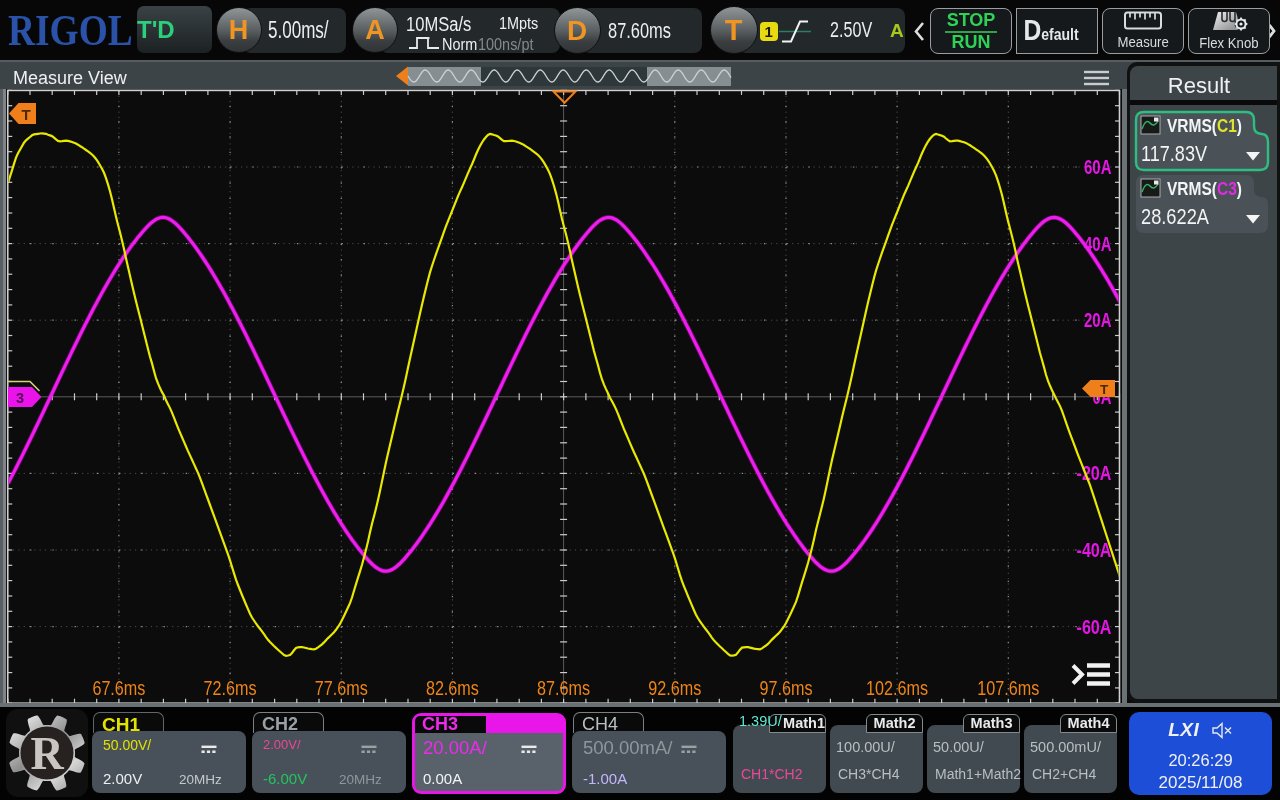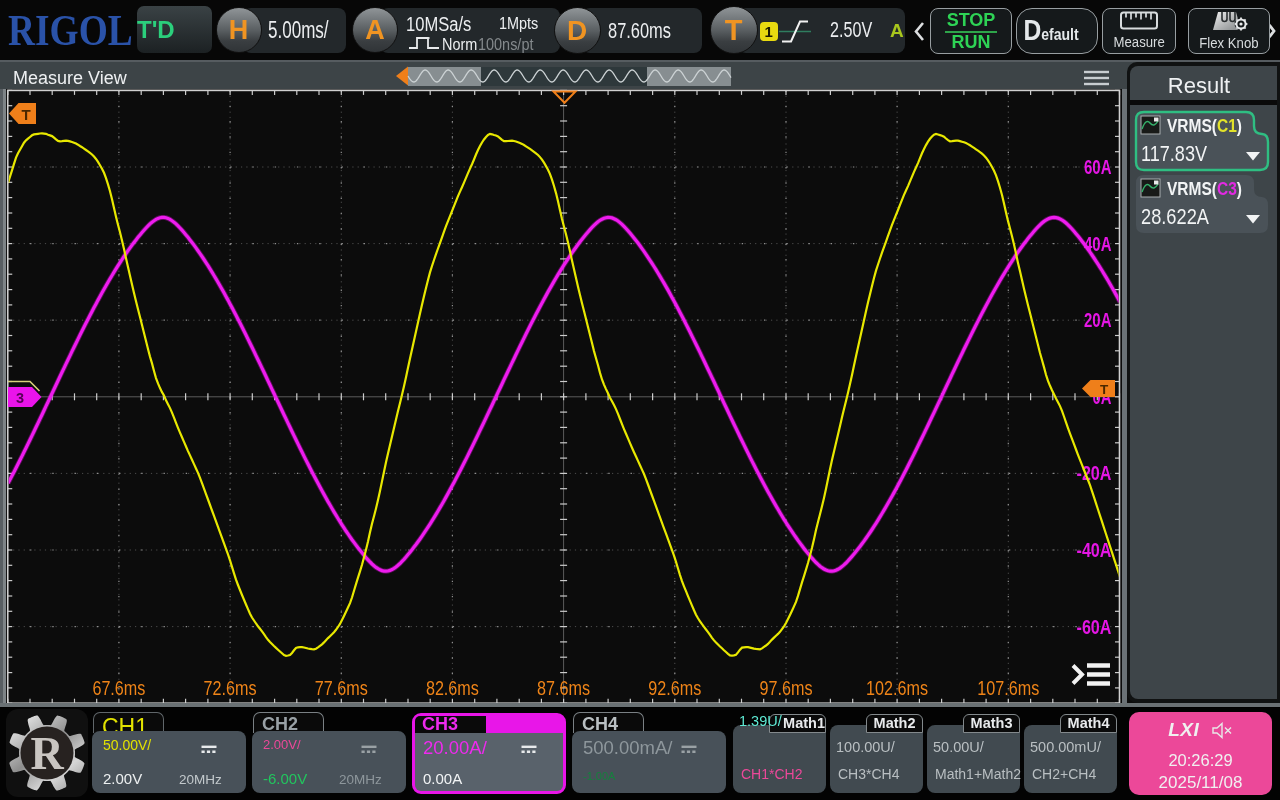--- a/index.html
+++ b/index.html
@@ -47,22 +47,22 @@
   </svg>
 <svg class="abs" style="left:1264px;top:20px" width="13" height="22" viewBox="0 0 13 22">
     <polyline points="3,2 10,11 3,20" fill="none" stroke="#dcdee0" stroke-width="2.8"></polyline>
   </svg>
 
 <div class="abs" style="left:930px;top:8px;width:82px;height:46px;border:1.5px solid #989ea1;border-radius:8px;background:#15191b;text-align:center">
   <div style="color:#2ed355;font-size:18px;font-weight:bold;line-height:21px;margin-top:1px">STOP</div>
   <div style="margin:0 14px;border-top:2px solid #2ea44a"></div>
   <div style="color:#2ed355;font-size:18px;font-weight:bold;line-height:19px">RUN</div>
 </div>
-<div class="abs" style="left:1016px;top:8px;width:82px;height:46px;border:1.5px solid #989ea1;border-radius:16px;background:#15191b;color:#e4e8ea"><div class="c85" style="width:100%;text-align:center"><span style="font-size:29px;font-weight:bold;line-height:43px">D</span><span style="font-size:16.5px;font-weight:bold">efault</span></div></div>
-<div class="abs" style="left:1102px;top:8px;width:74px;height:46px;border:1.5px solid #989ea1;border-radius:8px;background:#15191b;text-align:center">
+<div class="abs" style="left:1016px;top:8px;width:82px;height:46px;border:1.5px solid #989ea1;border-radius:0;background:#15191b;color:#e4e8ea"><div class="c85" style="width:100%;text-align:center"><span style="font-size:29px;font-weight:bold;line-height:43px">D</span><span style="font-size:16.5px;font-weight:bold">efault</span></div></div>
+<div class="abs" style="left:1102px;top:8px;width:82px;height:46px;border:1.5px solid #989ea1;border-radius:8px;background:#15191b;text-align:center">
   <svg width="38" height="19" viewBox="0 0 38 19" style="margin-top:2px">
       <rect x="1" y="1.5" width="36" height="16" rx="2.5" fill="none" stroke="#d8dcde" stroke-width="2"></rect>
       <path d="M6,1.5 v5 M11,1.5 v7 M16,1.5 v5 M21,1.5 v7 M26,1.5 v5 M31,1.5 v7" stroke="#d8dcde" stroke-width="1.7" fill="none"></path>
     </svg>
   <div style="color:#d8dcde;font-size:15.5px;margin-top:-1px"><span class="c85" style="transform-origin:50% 50%">Measure</span></div>
 </div>
 <div class="abs" style="left:1188px;top:8px;width:82px;height:46px;border:1.5px solid #989ea1;border-radius:8px;background:#15191b;text-align:center">
   <svg width="42" height="22" viewBox="0 0 42 22" style="margin-top:1px">
       <defs>
         <linearGradient id="kn" x1="0" y1="0" x2="1" y2="1">
@@ -494,21 +494,21 @@
         <stop offset="0.45" stop-color="#8e8e8e"></stop>
         <stop offset="0.75" stop-color="#d6d6d6"></stop>
         <stop offset="1" stop-color="#9a9a9a"></stop>
       </linearGradient>
     </defs>
 <path d="M76.9,59.2 L76.7,59.8 L76.4,60.4 L76.1,61.0 L75.8,61.7 L75.5,62.3 L75.1,62.9 L74.8,63.4 L74.0,63.8 L72.8,63.8 L71.1,63.5 L69.2,63.0 L67.3,62.3 L65.5,61.8 L64.2,61.4 L63.2,61.3 L62.8,61.6 L62.5,62.0 L62.2,62.3 L61.8,62.7 L61.5,63.1 L61.2,63.4 L60.8,63.8 L60.5,64.1 L60.1,64.5 L59.8,64.8 L59.4,65.1 L59.0,65.4 L58.7,65.7 L58.3,66.0 L58.0,66.5 L58.1,67.4 L58.4,68.8 L59.0,70.5 L59.6,72.5 L60.0,74.4 L60.3,76.1 L60.3,77.3 L59.9,78.1 L59.4,78.4 L58.8,78.7 L58.1,79.0 L57.5,79.3 L56.9,79.6 L56.3,79.9 L55.7,80.1 L55.0,80.4 L54.4,80.6 L53.7,80.9 L53.1,81.1 L52.5,81.3 L51.8,81.5 L51.1,81.6 L50.4,81.4 L49.5,80.5 L48.5,79.1 L47.5,77.4 L46.6,75.6 L45.8,73.9 L45.1,72.7 L44.5,72.0 L44.0,71.8 L43.5,71.9 L43.0,71.9 L42.5,72.0 L42.0,72.0 L41.5,72.0 L41.0,72.0 L40.6,72.0 L40.1,72.0 L39.6,72.0 L39.1,71.9 L38.6,71.9 L38.1,71.9 L37.6,71.8 L37.1,71.9 L36.5,72.6 L35.8,73.8 L34.9,75.5 L34.0,77.3 L33.0,79.0 L32.0,80.3 L31.1,81.2 L30.3,81.5 L29.7,81.3 L29.0,81.1 L28.4,80.9 L27.7,80.7 L27.1,80.4 L26.4,80.2 L25.8,79.9 L25.2,79.7 L24.6,79.4 L24.0,79.1 L23.3,78.8 L22.7,78.5 L22.1,78.1 L21.6,77.8 L21.2,77.0 L21.2,75.8 L21.5,74.1 L22.0,72.2 L22.7,70.3 L23.2,68.5 L23.6,67.2 L23.7,66.2 L23.4,65.8 L23.0,65.5 L22.7,65.2 L22.3,64.8 L21.9,64.5 L21.6,64.2 L21.2,63.8 L20.9,63.5 L20.5,63.1 L20.2,62.8 L19.9,62.4 L19.6,62.0 L19.3,61.7 L19.0,61.3 L18.5,61.0 L17.6,61.1 L16.2,61.4 L14.5,62.0 L12.5,62.6 L10.6,63.0 L8.9,63.3 L7.7,63.3 L6.9,62.9 L6.6,62.4 L6.3,61.8 L6.0,61.1 L5.7,60.5 L5.4,59.9 L5.1,59.3 L4.9,58.7 L4.6,58.0 L4.4,57.4 L4.1,56.7 L3.9,56.1 L3.7,55.5 L3.5,54.8 L3.4,54.1 L3.6,53.4 L4.5,52.5 L5.9,51.5 L7.6,50.5 L9.4,49.6 L11.1,48.8 L12.3,48.1 L13.0,47.5 L13.2,47.0 L13.1,46.5 L13.1,46.0 L13.0,45.5 L13.0,45.0 L13.0,44.5 L13.0,44.0 L13.0,43.6 L13.0,43.1 L13.0,42.6 L13.1,42.1 L13.1,41.6 L13.1,41.1 L13.2,40.6 L13.1,40.1 L12.4,39.5 L11.2,38.8 L9.5,37.9 L7.7,37.0 L6.0,36.0 L4.7,35.0 L3.8,34.1 L3.5,33.3 L3.7,32.7 L3.9,32.0 L4.1,31.4 L4.3,30.7 L4.6,30.1 L4.8,29.4 L5.1,28.8 L5.3,28.2 L5.6,27.6 L5.9,27.0 L6.2,26.3 L6.5,25.7 L6.9,25.1 L7.2,24.6 L8.0,24.2 L9.2,24.2 L10.9,24.5 L12.8,25.0 L14.7,25.7 L16.5,26.2 L17.8,26.6 L18.8,26.7 L19.2,26.4 L19.5,26.0 L19.8,25.7 L20.2,25.3 L20.5,24.9 L20.8,24.6 L21.2,24.2 L21.5,23.9 L21.9,23.5 L22.2,23.2 L22.6,22.9 L23.0,22.6 L23.3,22.3 L23.7,22.0 L24.0,21.5 L23.9,20.6 L23.6,19.2 L23.0,17.5 L22.4,15.5 L22.0,13.6 L21.7,11.9 L21.7,10.7 L22.1,9.9 L22.6,9.6 L23.2,9.3 L23.9,9.0 L24.5,8.7 L25.1,8.4 L25.7,8.1 L26.3,7.9 L27.0,7.6 L27.6,7.4 L28.3,7.1 L28.9,6.9 L29.5,6.7 L30.2,6.5 L30.9,6.4 L31.6,6.6 L32.5,7.5 L33.5,8.9 L34.5,10.6 L35.4,12.4 L36.2,14.1 L36.9,15.3 L37.5,16.0 L38.0,16.2 L38.5,16.1 L39.0,16.1 L39.5,16.0 L40.0,16.0 L40.5,16.0 L41.0,16.0 L41.4,16.0 L41.9,16.0 L42.4,16.0 L42.9,16.1 L43.4,16.1 L43.9,16.1 L44.4,16.2 L44.9,16.1 L45.5,15.4 L46.2,14.2 L47.1,12.5 L48.0,10.7 L49.0,9.0 L50.0,7.7 L50.9,6.8 L51.7,6.5 L52.3,6.7 L53.0,6.9 L53.6,7.1 L54.3,7.3 L54.9,7.6 L55.6,7.8 L56.2,8.1 L56.8,8.3 L57.4,8.6 L58.0,8.9 L58.7,9.2 L59.3,9.5 L59.9,9.9 L60.4,10.2 L60.8,11.0 L60.8,12.2 L60.5,13.9 L60.0,15.8 L59.3,17.7 L58.8,19.5 L58.4,20.8 L58.3,21.8 L58.6,22.2 L59.0,22.5 L59.3,22.8 L59.7,23.2 L60.1,23.5 L60.4,23.8 L60.8,24.2 L61.1,24.5 L61.5,24.9 L61.8,25.2 L62.1,25.6 L62.4,26.0 L62.7,26.3 L63.0,26.7 L63.5,27.0 L64.4,26.9 L65.8,26.6 L67.5,26.0 L69.5,25.4 L71.4,25.0 L73.1,24.7 L74.3,24.7 L75.1,25.1 L75.4,25.6 L75.7,26.2 L76.0,26.9 L76.3,27.5 L76.6,28.1 L76.9,28.7 L77.1,29.3 L77.4,30.0 L77.6,30.6 L77.9,31.3 L78.1,31.9 L78.3,32.5 L78.5,33.2 L78.6,33.9 L78.4,34.6 L77.5,35.5 L76.1,36.5 L74.4,37.5 L72.6,38.4 L70.9,39.2 L69.7,39.9 L69.0,40.5 L68.8,41.0 L68.9,41.5 L68.9,42.0 L69.0,42.5 L69.0,43.0 L69.0,43.5 L69.0,44.0 L69.0,44.4 L69.0,44.9 L69.0,45.4 L68.9,45.9 L68.9,46.4 L68.9,46.9 L68.8,47.4 L68.9,47.9 L69.6,48.5 L70.8,49.2 L72.5,50.1 L74.3,51.0 L76.0,52.0 L77.3,53.0 L78.2,53.9 L78.5,54.7 L78.3,55.3 L78.1,56.0 L77.9,56.6 L77.7,57.3 L77.4,57.9 L77.2,58.6 L76.9,59.2 Z" fill="url(#met)"></path>
     <circle cx="41" cy="44" r="26.5" fill="#272220"></circle>
 <text x="41" y="60" text-anchor="middle" font-family="Liberation Serif,serif" font-size="46" font-weight="bold" fill="#c9c5c1">R</text>
   </svg>
 <div class="abs" style="left:93px;top:712px;width:71px;height:21px;background:#0a0a0a;border:1.5px solid #60666a;border-bottom:none;border-radius:7px 7px 0 0"></div>
-<div class="abs" style="left:102px;top:713.5px;width:60px;color:#e2e200;font-size:23px;font-weight:normal">CH1</div>
+<div class="abs" style="left:102px;top:713.5px;width:60px;color:#e2e200;font-size:19px;font-weight:bold">CH1</div>
 <div class="abs" style="left:92px;top:731px;width:154px;height:62px;background:#485159;border-radius:8px"></div>
 <div class="abs" style="left:103px;top:737px;width:110px;color:#e2e200;font-size:14px">50.00V/</div>
 <svg class="abs" style="left:201px;top:744.5px" width="16" height="9" viewBox="0 0 16 9">
     <line x1="0.5" y1="1.8" x2="15.5" y2="1.8" stroke="#e8eaec" stroke-width="2.4"></line>
     <line x1="0.5" y1="6.8" x2="15.5" y2="6.8" stroke="#e8eaec" stroke-width="2.4" stroke-dasharray="3.2 2.2"></line>
   </svg>
 <div class="abs" style="left:103px;top:770px;width:100px;color:#eceff0;font-size:15px">2.00V</div>
 <div class="abs" style="left:179px;top:772px;width:70px;color:#c3c9cc;font-size:13.5px">20MHz</div>
 <div class="abs" style="left:253px;top:712px;width:71px;height:21px;background:#0a0a0a;border:1.5px solid #7a8084;border-bottom:none;border-radius:7px 7px 0 0"></div>
 <div class="abs" style="left:262px;top:713.5px;width:60px;color:#99a1a6;font-size:18px;font-weight:bold">CH2</div>
@@ -524,44 +524,44 @@
 <div class="abs" style="left:415px;top:716px;width:71px;height:17px;background:#0a0a0a;border-radius:5px 0 0 0"></div>
 <div class="abs" style="left:422px;top:713.5px;width:60px;color:#ee2aee;font-size:18px;font-weight:bold">CH3</div>
 <div class="abs" style="left:415px;top:733px;width:148px;height:58px;background:#59626b;border-radius:0 0 6px 6px"></div>
 <div class="abs" style="left:423px;top:737px;width:110px;color:#ee2aee;font-size:18.5px">20.00A/</div>
 <svg class="abs" style="left:521px;top:744.5px" width="16" height="9" viewBox="0 0 16 9">
     <line x1="0.5" y1="1.8" x2="15.5" y2="1.8" stroke="#e8eaec" stroke-width="2.4"></line>
     <line x1="0.5" y1="6.8" x2="15.5" y2="6.8" stroke="#e8eaec" stroke-width="2.4" stroke-dasharray="3.2 2.2"></line>
   </svg>
 <div class="abs" style="left:423px;top:770px;width:100px;color:#f2f4f5;font-size:15px">0.00A</div>
 <div class="abs" style="left:573px;top:712px;width:71px;height:21px;background:#0a0a0a;border:1.5px solid #7a8084;border-bottom:none;border-radius:7px 7px 0 0"></div>
-<div class="abs" style="left:582px;top:713.5px;width:60px;color:#b9bfc2;font-size:18px;font-weight:bold">CH4</div>
+<div class="abs" style="left:582px;top:713.5px;width:60px;color:#b9bfc2;font-size:18px;font-weight:normal">CH4</div>
 <div class="abs" style="left:572px;top:731px;width:154px;height:62px;background:#485159;border-radius:8px"></div>
 <div class="abs" style="left:583px;top:737px;width:110px;color:#8e979c;font-size:18.5px">500.00mA/</div>
 <svg class="abs" style="left:681px;top:744.5px" width="16" height="9" viewBox="0 0 16 9">
     <line x1="0.5" y1="1.8" x2="15.5" y2="1.8" stroke="#9aa1a5" stroke-width="2.4"></line>
     <line x1="0.5" y1="6.8" x2="15.5" y2="6.8" stroke="#9aa1a5" stroke-width="2.4" stroke-dasharray="3.2 2.2"></line>
   </svg>
-<div class="abs" style="left:583px;top:770px;width:100px;color:#15803d;font-size:11px">-1.00A</div>
+<div class="abs" style="left:583px;top:770px;width:100px;color:#c4b5fd;font-size:15px">-1.00A</div>
 <div class="abs" style="left:733px;top:725px;width:93px;height:68px;background:#414a50;border-radius:8px"></div>
 <div class="abs" style="left:769px;top:714px;width:57px;height:19px;background:#0a0a0a;border:1.5px solid #83898c;border-radius:6px 6px 0 0;color:#e8eaec;font-size:14.5px;font-weight:bold;text-align:right;line-height:17px">Math1</div>
 <div class="abs" style="left:739px;top:713px;width:90px;color:#5eead4;font-size:14.5px">1.39U/</div>
 <div class="abs" style="left:741px;top:766px;width:90px;color:#ec4899;font-size:14px">CH1*CH2</div>
 <div class="abs" style="left:830px;top:725px;width:93px;height:68px;background:#414a50;border-radius:8px"></div>
 <div class="abs" style="left:866px;top:714px;width:57px;height:19px;background:#0a0a0a;border:1.5px solid #83898c;border-radius:6px 6px 0 0;color:#e8eaec;font-size:14.5px;font-weight:bold;text-align:center;line-height:17px">Math2</div>
 <div class="abs" style="left:836px;top:739px;width:90px;color:#b9bfc2;font-size:14.5px">100.00U/</div>
 <div class="abs" style="left:838px;top:766px;width:90px;color:#b9bfc2;font-size:14px">CH3*CH4</div>
 <div class="abs" style="left:927px;top:725px;width:93px;height:68px;background:#414a50;border-radius:8px"></div>
 <div class="abs" style="left:963px;top:714px;width:57px;height:19px;background:#0a0a0a;border:1.5px solid #83898c;border-radius:6px 6px 0 0;color:#e8eaec;font-size:14.5px;font-weight:bold;text-align:center;line-height:17px">Math3</div>
 <div class="abs" style="left:933px;top:739px;width:90px;color:#b9bfc2;font-size:14.5px">50.00U/</div>
 <div class="abs" style="left:935px;top:766px;width:90px;color:#b9bfc2;font-size:14px">Math1+Math2</div>
 <div class="abs" style="left:1024px;top:725px;width:93px;height:68px;background:#414a50;border-radius:8px"></div>
 <div class="abs" style="left:1060px;top:714px;width:57px;height:19px;background:#0a0a0a;border:1.5px solid #83898c;border-radius:6px 6px 0 0;color:#e8eaec;font-size:14.5px;font-weight:bold;text-align:center;line-height:17px">Math4</div>
 <div class="abs" style="left:1030px;top:739px;width:90px;color:#b9bfc2;font-size:14.5px">500.00mU/</div>
 <div class="abs" style="left:1032px;top:766px;width:90px;color:#b9bfc2;font-size:14px">CH2+CH4</div>
-<div class="abs" style="left:1129px;top:712px;width:143px;height:83px;background:#ec4899;border-radius:10px;text-align:center">
+<div class="abs" style="left:1129px;top:712px;width:143px;height:83px;background:#1d4ed8;border-radius:10px;text-align:center">
 <div style="margin-top:7px;height:20px"><span style="color:#f0f0f0;font-size:19px;font-weight:bold;font-style:italic;letter-spacing:0.5px">LXI</span>
 <svg width="22" height="17" viewBox="0 0 22 17" style="vertical-align:-3px;margin-left:7px">
         <path d="M2,6 H6 L11,1.5 V15.5 L6,11 H2 Z" fill="none" stroke="#e8e8e8" stroke-width="1.4"></path>
         <path d="M14,5.5 L20,11.5 M20,5.5 L14,11.5" stroke="#e8e8e8" stroke-width="1.4"></path>
       </svg></div>
 <div style="color:#f0f0f0;font-size:16.5px;margin-top:12px">20:26:29</div>
 <div style="color:#f0f0f0;font-size:17px;margin-top:3px">2025/11/08</div>
 </div>
 </body></html>

